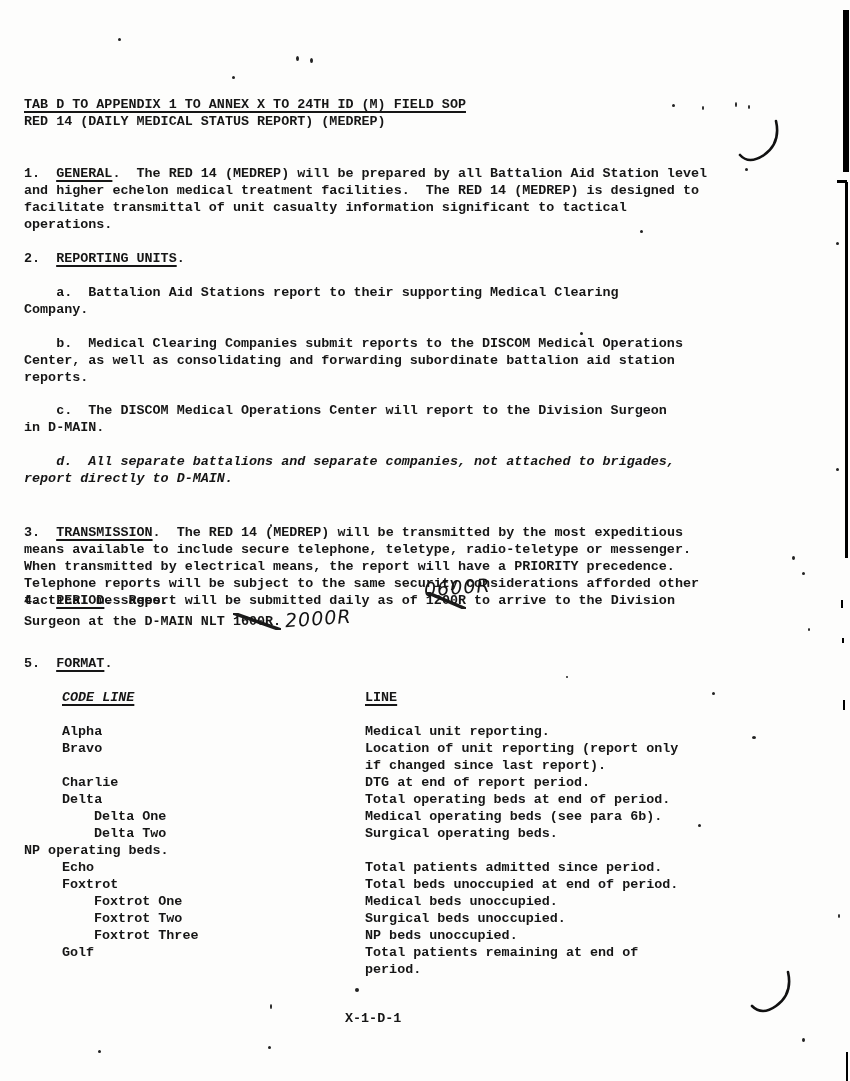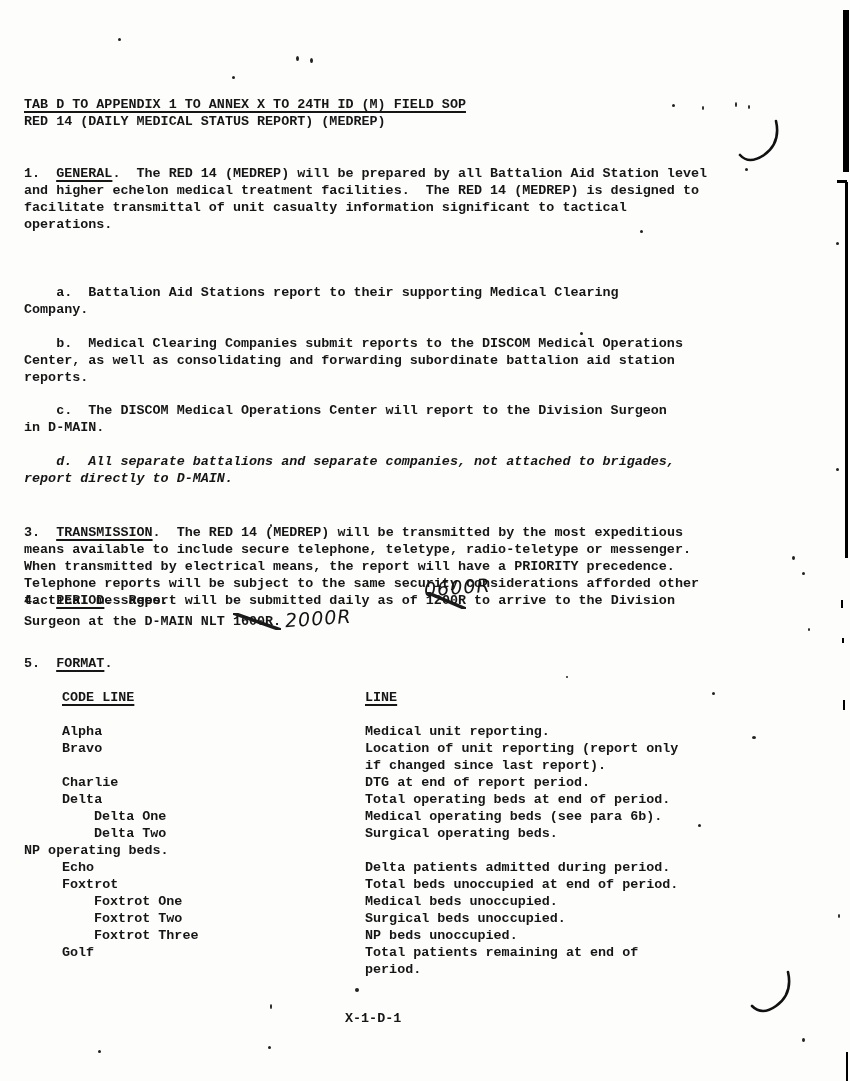--- a/index.html
+++ b/index.html
@@ -25,21 +25,21 @@
   .hand{
     font-family:"DejaVu Sans",sans-serif;
     font-style:italic;font-weight:normal;
     font-size:19px;line-height:19px;color:#141414;
     display:inline-block;transform:rotate(-4deg);
     letter-spacing:1px;
   }
   .hand-abs{position:absolute;}
   
   .thdr{position:absolute;left:24px;top:689px;display:flex;}
-  .thdr .h1{margin-left:38px;width:303px;}
+  .thdr .h1{margin-left:38px;width:303px;font-style:italic;}
   .tbody{position:absolute;left:24px;top:723px;width:760px;}
   .trow{display:flex;}
   .tcode{margin-left:38px;width:303px;flex:0 0 303px;}
   .tcode.sub{padding-left:32px;box-sizing:border-box;}
   .titem{white-space:pre-wrap;width:380px;}
   .footer{position:absolute;left:345px;top:1010px;}
   
   .bar{position:absolute;background:#000;}
   .speck{position:absolute;background:#222;border-radius:50%;}
   .curl{position:absolute;}
@@ -52,20 +52,21 @@
   <div class="blk" style="top:96px;">
     <div class="u">TAB D TO APPENDIX 1 TO ANNEX X TO 24TH ID (M) FIELD SOP</div>
     <div>RED 14 (DAILY MEDICAL STATUS REPORT) (MEDREP)</div>
   </div>
 
   <div class="blk" style="top:165px;"><span class="pre">1.  </span><span class="pre u">GENERAL</span><span class="pre">.  The RED 14 (MEDREP) will be prepared by all Battalion Aid Station level
 and higher echelon medical treatment facilities.  The RED 14 (MEDREP) is designed to
 facilitate transmittal of unit casualty information significant to tactical
 operations.</span></div>
 
+  <div class="blk" style="top:250px;"><span class="pre">2.  </span><span class="pre u">REPORTING UNITS</span><span class="pre">.</span></div>
 
   <div class="blk pre" style="top:284px;">    a.  Battalion Aid Stations report to their supporting Medical Clearing
 Company.</div>
   <div class="blk pre" style="top:335px;">    b.  Medical Clearing Companies submit reports to the DISCOM Medical Operations
 Center, as well as consolidating and forwarding subordinate battalion aid station
 reports.</div>
   <div class="blk pre" style="top:402px;">    c.  The DISCOM Medical Operations Center will report to the Division Surgeon
 in D-MAIN.</div>
   <div class="blk pre" style="top:453px;font-style:italic;">    d.  All separate battalions and separate companies, not attached to brigades,
 report directly to D-MAIN.</div>
@@ -111,21 +112,21 @@
       </div>
       <div class="trow">
         <span class="tcode sub">Delta Two</span>
         <span class="titem">Surgical operating beds.</span>
       </div>
       <div class="trow">
         <span class="titem">NP operating beds.</span>
       </div>
       <div class="trow">
         <span class="tcode">Echo</span>
-        <span class="titem">Delta patients admitted during period.</span>
+        <span class="titem">Total patients admitted since period.</span>
       </div>
       <div class="trow">
         <span class="tcode">Foxtrot</span>
         <span class="titem">Total beds unoccupied at end of period.</span>
       </div>
       <div class="trow">
         <span class="tcode sub">Foxtrot One</span>
         <span class="titem">Medical beds unoccupied.</span>
       </div>
       <div class="trow">

